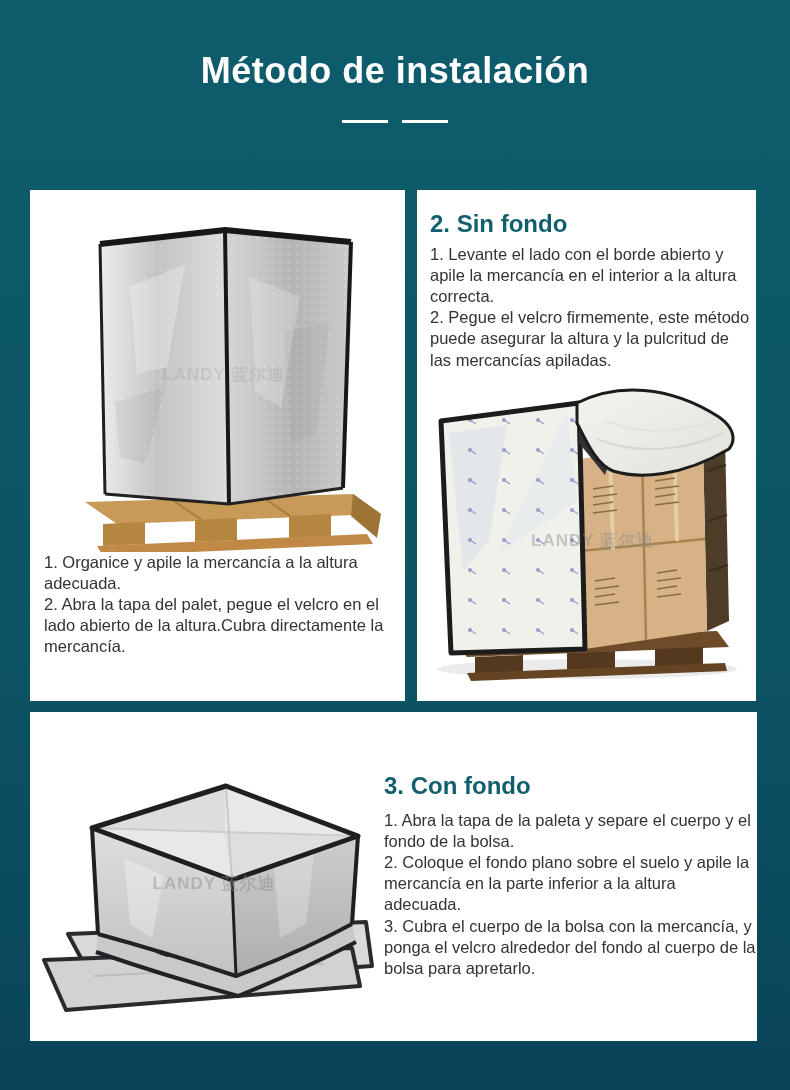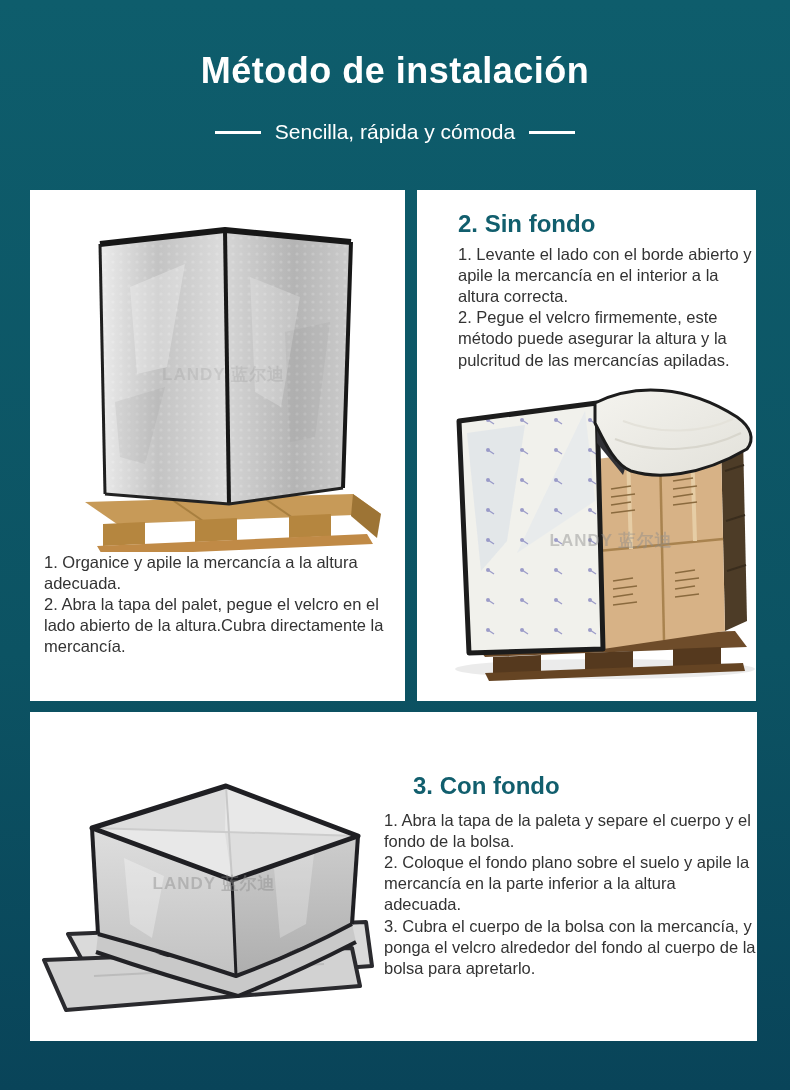--- a/index.html
+++ b/index.html
@@ -16,24 +16,24 @@
   }
   .subtitle-row {
     position:absolute; left:0; top:120px; width:790px;
     display:flex; align-items:center; justify-content:center; gap:14px;
   }
   .subtitle-dash { width:46px; height:3px; background:#ffffff; }
   .page-subtitle { color:#ffffff; font-size:21px; }
 
   .card { position:absolute; background:#ffffff; }
   #card1 { left:30px; top:190px; width:375px; height:511px; }
-  #card2 { left:417px; top:190px; width:339px; height:511px;padding-left:28px; }
+  #card2 { left:417px; top:190px; width:339px; height:511px; }
   #card3 { left:30px; top:712px; width:727px; height:329px; display:flex; }
 
-  .card-heading { color:#115e6d; font-size:24px; font-weight:bold;margin-left:29px; }
+  .card-heading { color:#115e6d; font-size:24px; font-weight:bold; }
   .card-body { color:#333333; font-size:16.5px; line-height:1.28; white-space:pre-line; }
 
   
   #card1 .photo-wrap { position:relative; width:345px; height:350px; margin:12px auto 0; }
   #card1 .card-heading { margin:4px 0 6px 14px; }
   #card1 .card-body { margin:0 8px 0 14px; }
 
   
   #card2 .card-heading { margin:20px 0 6px 13px; }
   #card2 .card-body { margin:0 2px 7px 13px; }
@@ -52,21 +52,20 @@
   .wm-faint { opacity:0.22; top:46%; }
   .wm-mid   { opacity:0.45; top:48%; }
   svg { display:block; }
 </style>
 </head>
 <body>
 
 <h1 class="page-title">Método de instalación</h1>
 <div class="subtitle-row">
   <span class="subtitle-dash"></span>
-  <span class="page-subtitle">Sencilla, rápida y cómoda</span>
   <span class="subtitle-dash"></span>
 </div>
 
 <div class="card" id="card1">
   <div class="photo-wrap">
     <svg viewBox="0 0 345 350" width="345" height="350">
       <defs>
         <linearGradient id="g1l" x1="0" y1="0" x2="1" y2="0">
           <stop offset="0" stop-color="#ececec"></stop>
             <stop offset="0.45" stop-color="#c3c3c3"></stop>

